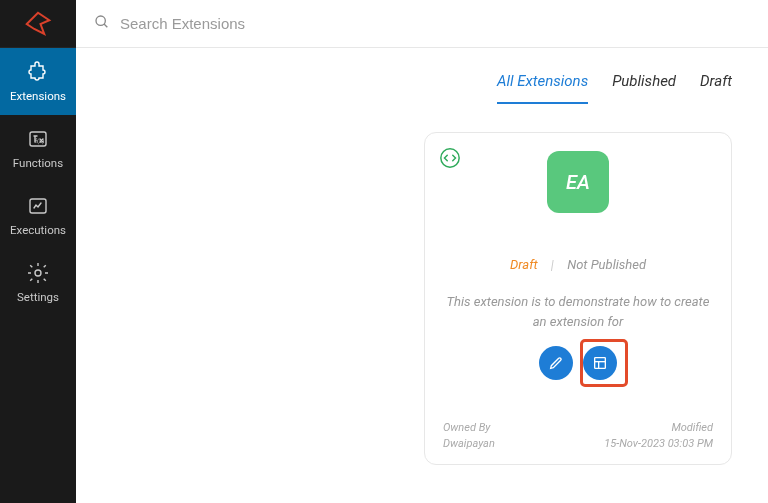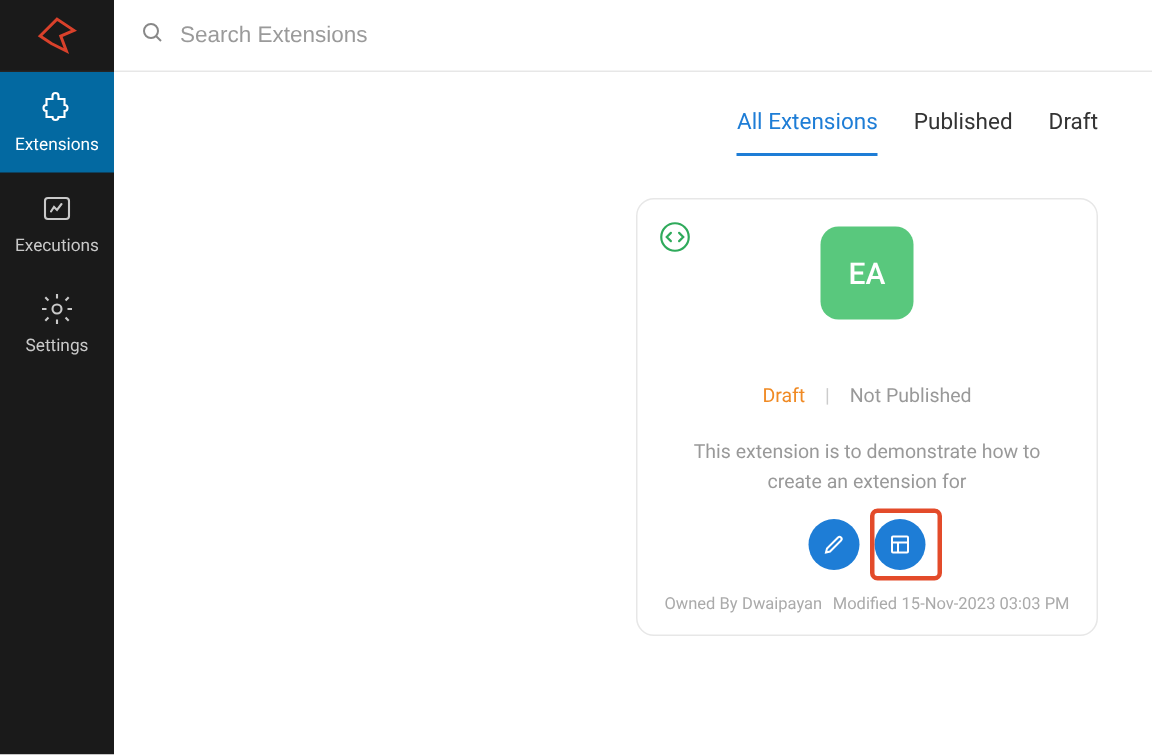--- a/index.html
+++ b/index.html
@@ -15,21 +15,21 @@
   .nav-item.active svg { stroke: #fff; }
   .nav-label { font-size: 11.5px; }
 
   
   .main { flex: 1; display: flex; flex-direction: column; }
   .topbar { height: 48px; border-bottom: 1px solid #e7e7e7; display: flex; align-items: center; padding: 0 18px; }
   .search-icon { color: #888; margin-right: 10px; }
   .search-input { flex: 1; border: none; outline: none; font-size: 15px; color: #333; background: transparent; }
   .search-input::placeholder { color: #9a9a9a; }
 
-  .content { flex: 1; padding: 0 24px 8px 24px; overflow: auto; position: relative; }
+  .content { flex: 1; padding: 0 24px 8px 24px; overflow: auto; position: relative; font-style: italic; }
 
   
   .tabs { display: flex; justify-content: flex-end; gap: 24px; padding: 24px 12px 0 0; }
   .tab { font-size: 15px; color: #333; padding-bottom: 12px; cursor: pointer; border-bottom: 2px solid transparent; }
   .tab.active { color: #1e7dd6; border-bottom: 2px solid #1e7dd6; }
 
   
   .card-area { display: flex; justify-content: flex-end; margin-top: 28px; padding-right: 12px; }
   .card { width: 308px; border: 1px solid #e7e7e7; border-radius: 12px; padding: 18px 18px 14px 18px; position: relative; text-align: center; }
   .card-badge { position: absolute; top: 14px; left: 14px; width: 22px; height: 22px; }
@@ -39,21 +39,21 @@
   .status-draft { color: #f08a24; }
   .status-sep { color: #ccc; margin: 0 10px; }
   .status-pub { color: #999; }
   .card-desc { font-size: 13px; color: #999; line-height: 1.5; margin-bottom: 14px; min-height: 40px; }
 
   .action-row { display: flex; justify-content: center; gap: 10px; margin-bottom: 16px; position: relative; }
   .action-btn { width: 34px; height: 34px; border-radius: 50%; background: #1e7dd6; display: flex; align-items: center; justify-content: center; cursor: pointer; }
   .highlight-box { position: absolute; border: 3px solid #e34b2a; border-radius: 5px; width: 48px; height: 48px; left: 50%; top: 50%; transform: translate(2px, -50%); pointer-events: none; }
 
   .meta-row { display: flex; justify-content: space-between; font-size: 11px; color: #aaa; text-align: left; }
-  .meta-col { display: flex; gap: 3px; }
+  .meta-col { display: flex; flex-direction: column; gap: 3px; margin-top: 25px; }
   .meta-col.right { text-align: right; align-items: flex-end; }
 </style>
 </head>
 <body>
 
 <div class="app">
 
   <div class="sidebar">
     <div class="logo-cell">
       <svg width="30" height="30" viewBox="0 0 24 24" fill="none" stroke="#d9412b" stroke-width="1.6">
@@ -61,20 +61,28 @@
       </svg>
     </div>
 
     <div class="nav-item active">
       <svg width="24" height="24" viewBox="0 0 24 24" fill="none" stroke-width="1.4">
         <path d="M9 4 a2 2 0 1 1 4 0 v2 h4 v4 a2 2 0 1 1 0 4 v4 h-4 a2 2 0 1 1 -4 0 h-4 v-4 a2 2 0 1 1 0 -4 v-4 h4 z"></path>
       </svg>
       <span class="nav-label">Extensions</span>
     </div>
 
+    <div class="nav-item">
+      <svg width="24" height="24" viewBox="0 0 24 24" fill="none" stroke-width="1.4">
+        <rect x="4" y="5" width="16" height="14" rx="2"></rect>
+        <path d="M8 9 h3 M9 9 v6 M14 12 l3 3 M17 12 l-3 3" stroke-linecap="round"></path>
+        <text x="9" y="16" font-size="6" fill="#c9c9c9" stroke="none">f(x)</text>
+      </svg>
+      <span class="nav-label">Functions</span>
+    </div>
 
     <div class="nav-item">
       <svg width="24" height="24" viewBox="0 0 24 24" fill="none" stroke-width="1.4">
         <rect x="4" y="5" width="16" height="14" rx="2"></rect>
         <path d="M8 14 l2 -3 l2 2 l3 -4" stroke-linecap="round"></path>
       </svg>
       <span class="nav-label">Executions</span>
     </div>
 
 

